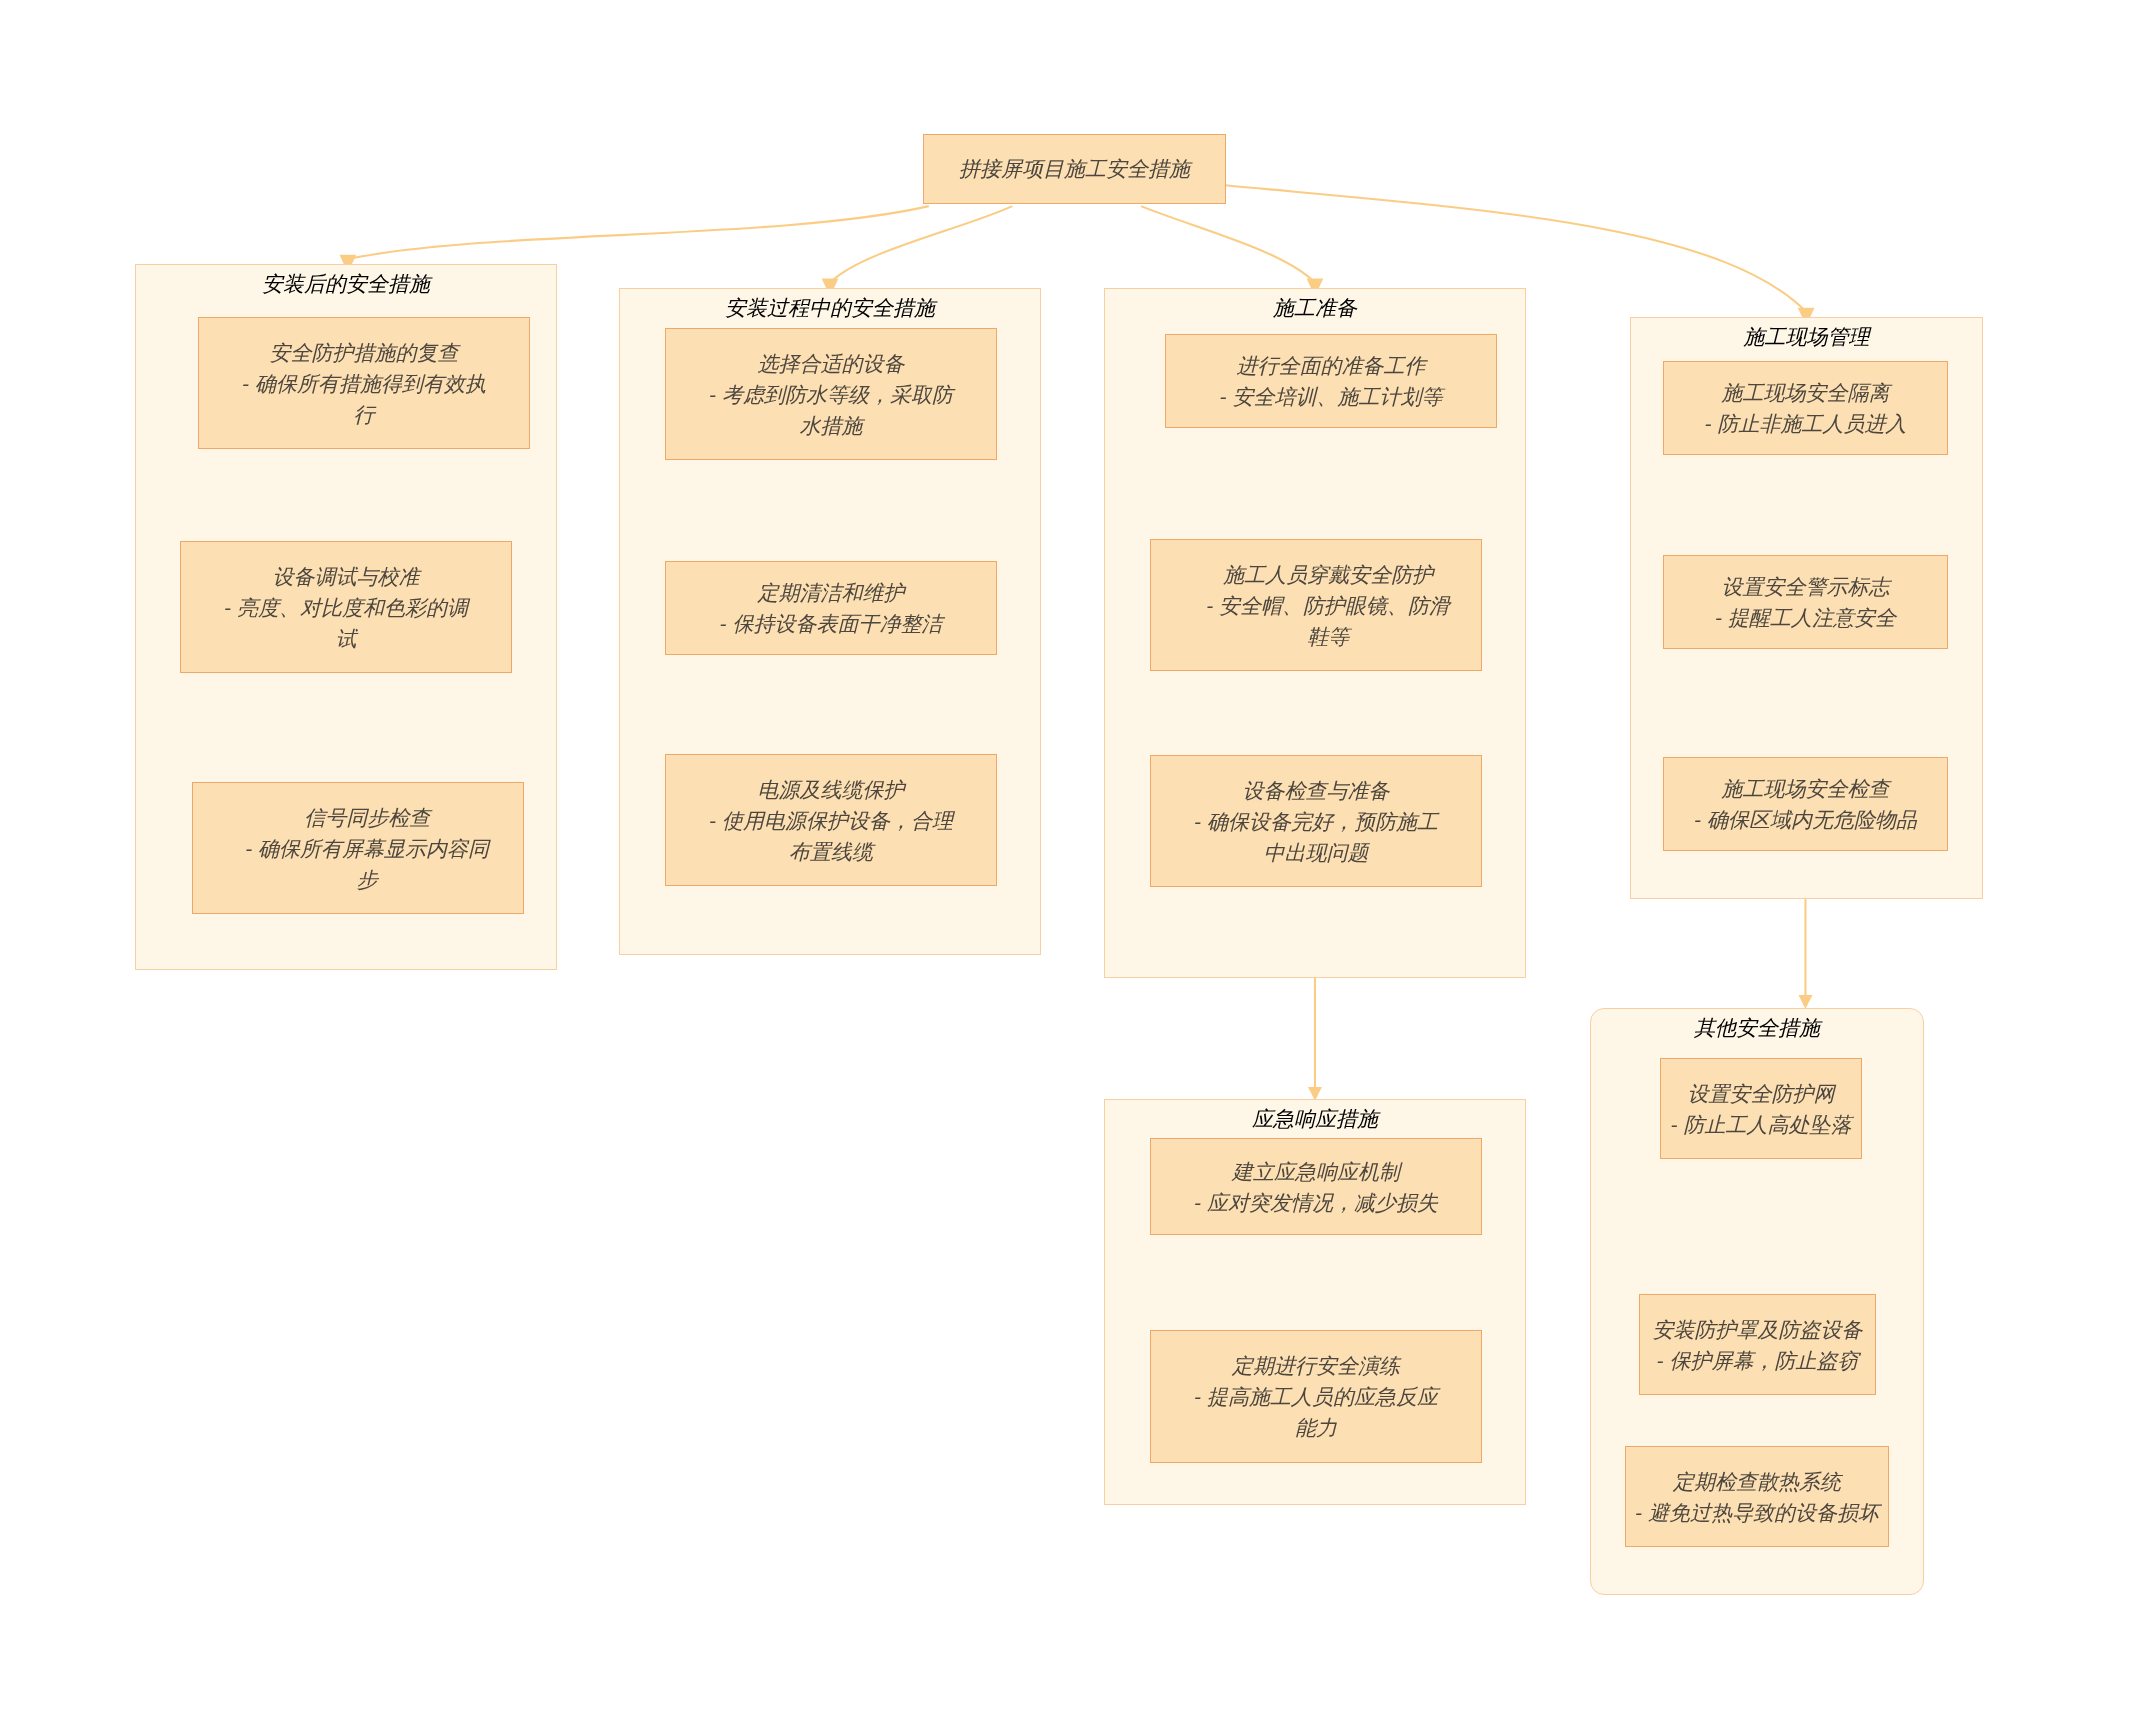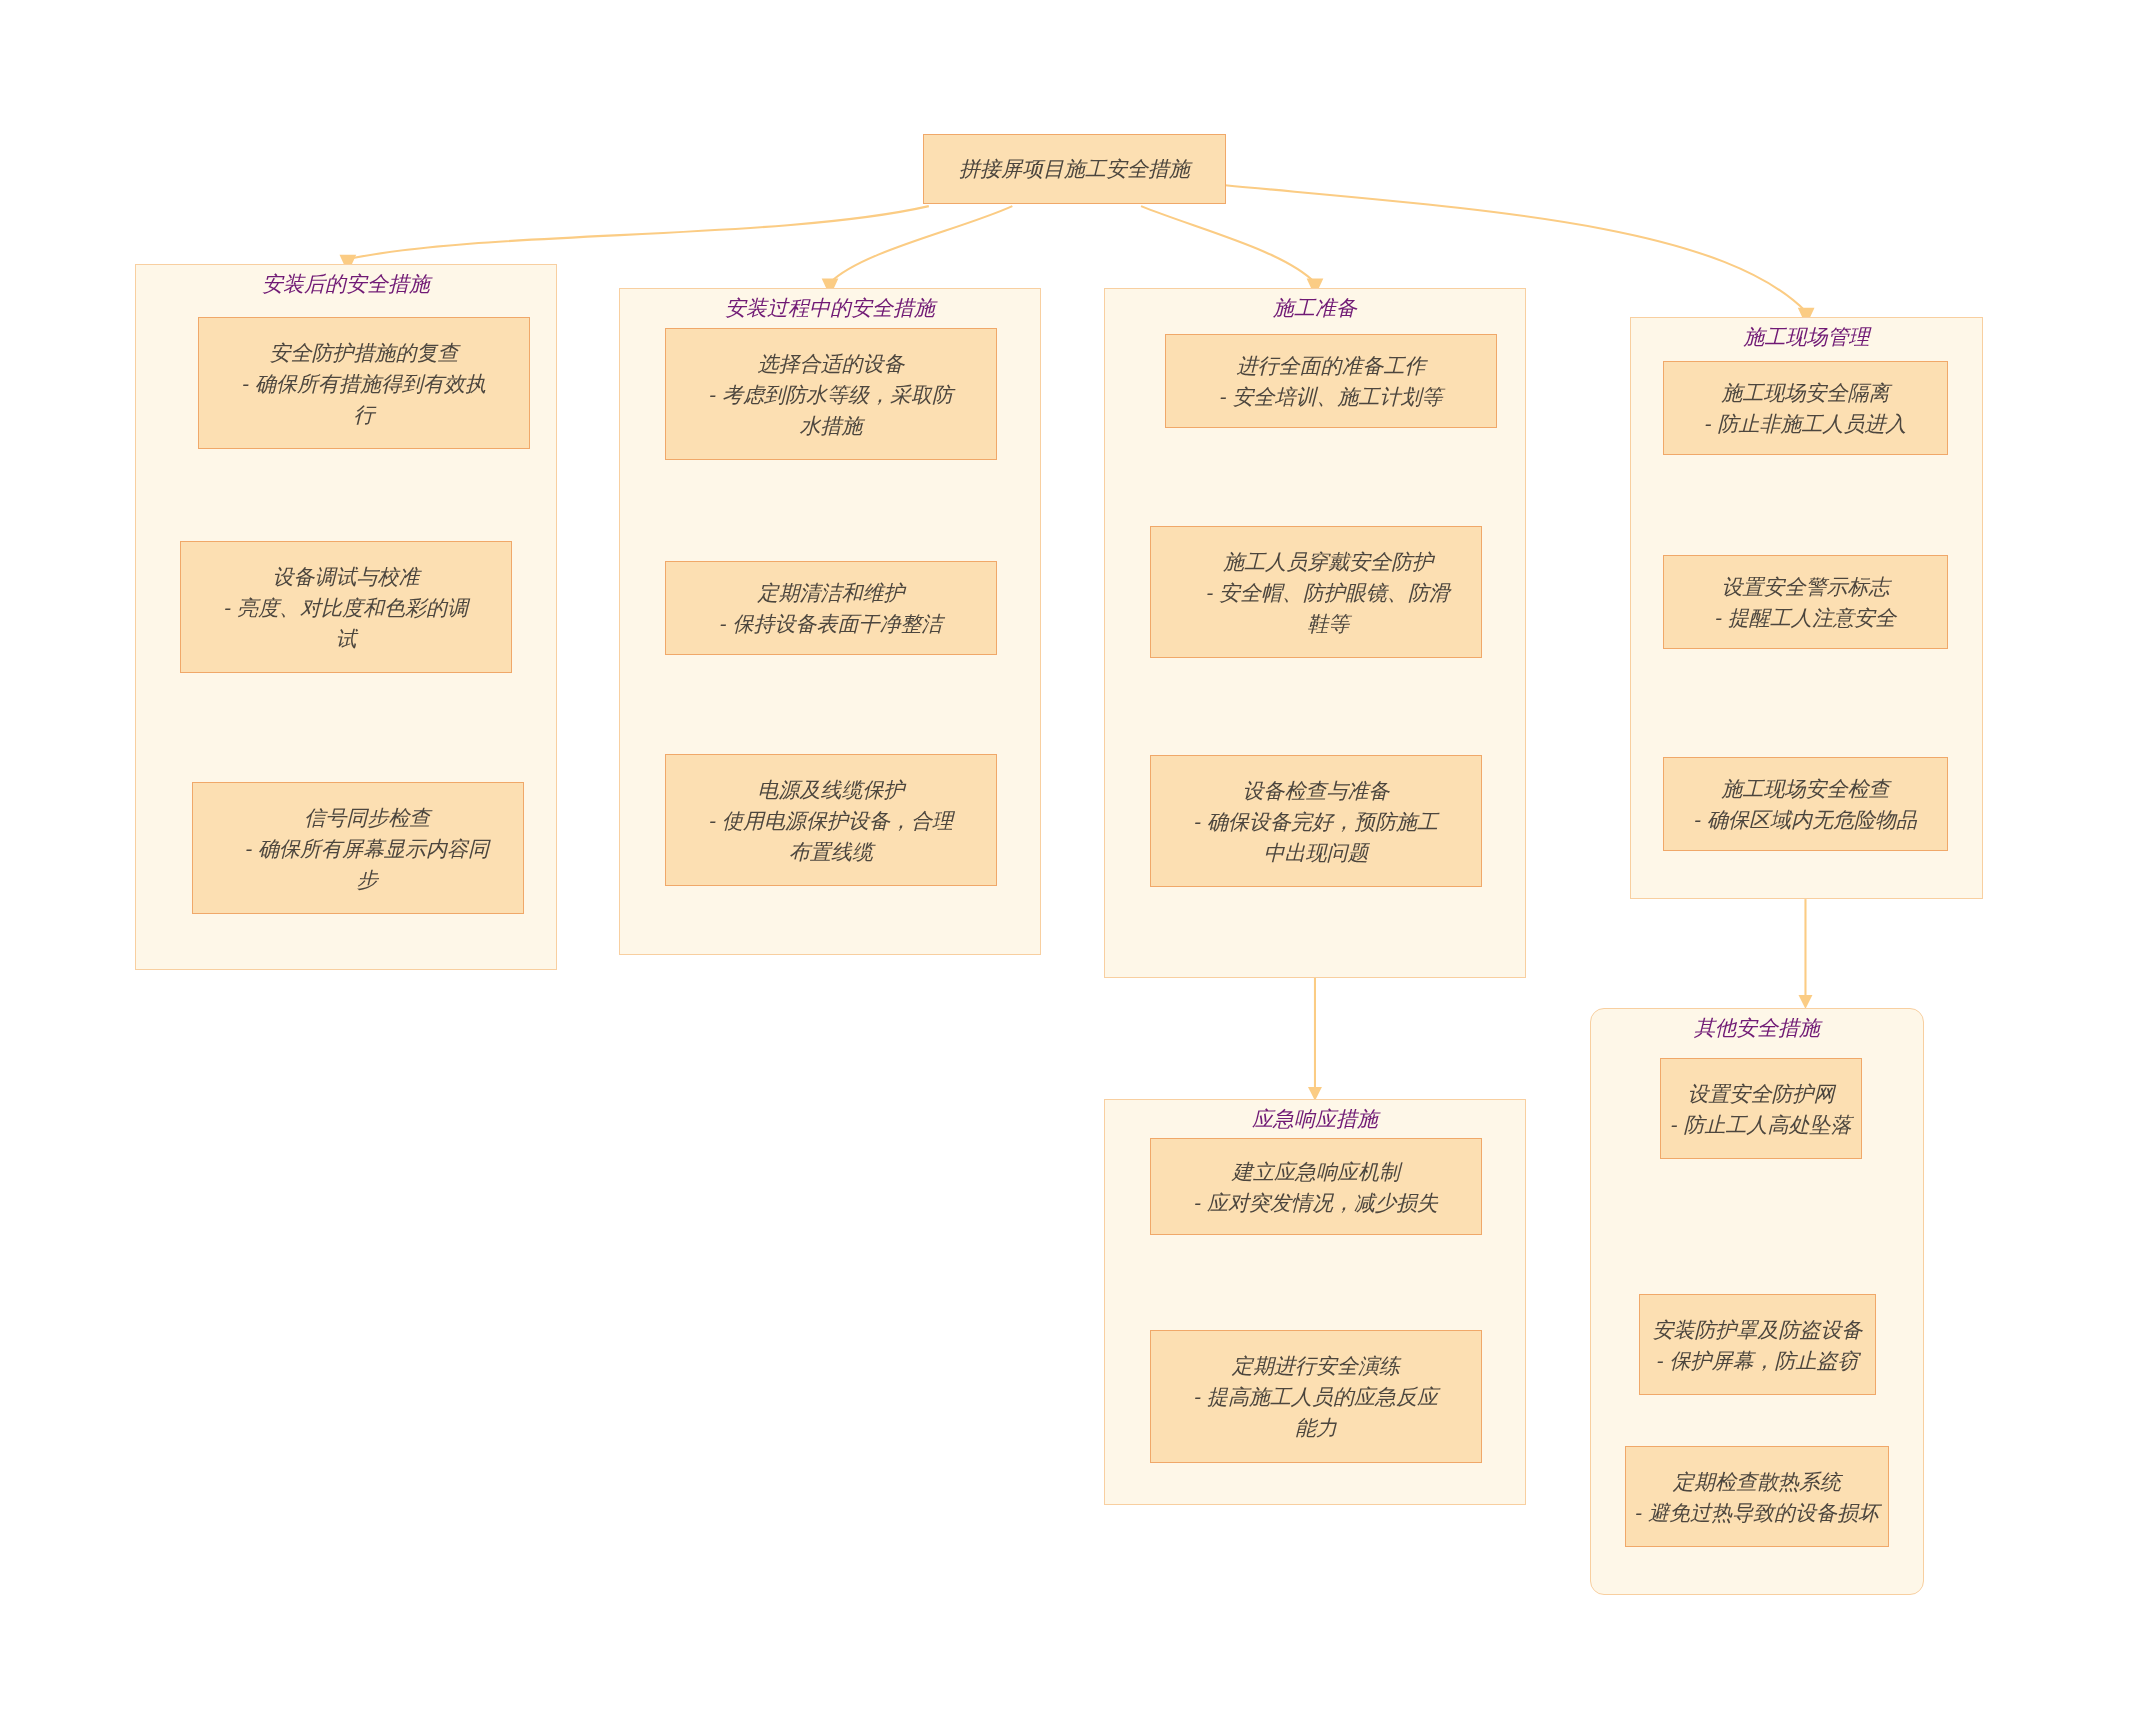--- a/index.html
+++ b/index.html
@@ -8,21 +8,21 @@
     font-family:"Liberation Sans",sans-serif;color:#4c463e;
   }
   .canvas{position:absolute;left:0;top:0;width:2129px;height:1730px;font-style:italic;}
   svg.edges{position:absolute;left:0;top:0;z-index:1;}
   .group{
     position:absolute;z-index:2;box-sizing:border-box;
     background:#fef7e8;border:1.4px solid #f8cfa0;
   }
   .group-title{
     position:absolute;left:0;top:5.6px;width:100%;
-    text-align:center;font-size:21px;line-height:26.4px;color:#701a75;
+    text-align:center;font-size:21px;line-height:26.4px;color:#000000;
     z-index:3;
   }
   .node{
     position:absolute;z-index:4;box-sizing:border-box;
     background:#fcdfb2;border:1.4px solid #f0a869;
     display:flex;align-items:center;justify-content:center;
     text-align:center;font-size:21px;line-height:31px;color:#4c463e;
     white-space:pre-line;padding:2.8px 5.6px;
   }
   .root-node{
@@ -113,21 +113,21 @@
 - 保持设备表面干净整洁</div>
   <div class="node" style="left:665px;top:754px;width:332px;height:132px;">电源及线缆保护
 - 使用电源保护设备，合理
 布置线缆</div>
 
   <div class="group" style="left:1104px;top:288px;width:422px;height:690px;">
     <div class="group-title">施工准备</div>
   </div>
   <div class="node" style="left:1150px;top:334px;width:332px;height:94px;margin-left:15px;">进行全面的准备工作
 - 安全培训、施工计划等</div>
-  <div class="node" style="left:1150px;top:526px;width:332px;height:132px;padding-left:30px;">施工人员穿戴安全防护
+  <div class="node" style="left:1150px;top:539px;width:332px;height:132px;padding-left:30px;">施工人员穿戴安全防护
 - 安全帽、防护眼镜、防滑
 鞋等</div>
   <div class="node" style="left:1150px;top:755px;width:332px;height:132px;">设备检查与准备
 - 确保设备完好，预防施工
 中出现问题</div>
 
   <div class="group" style="left:1630px;top:317px;width:353px;height:582px;">
     <div class="group-title">施工现场管理</div>
   </div>
   <div class="node" style="left:1663px;top:361px;width:285px;height:94px;">施工现场安全隔离

